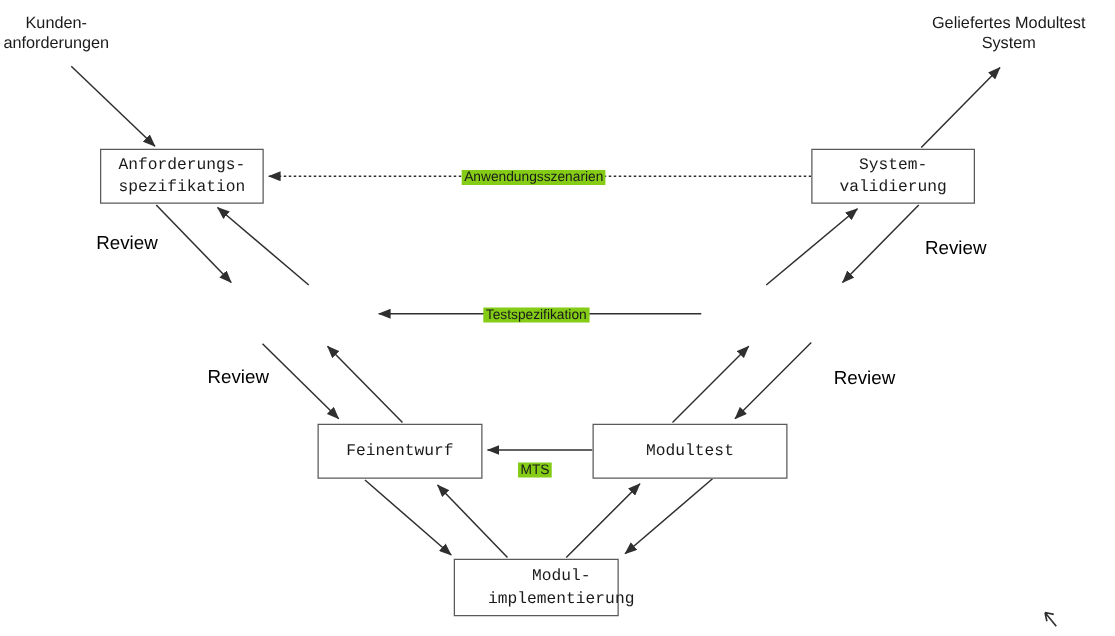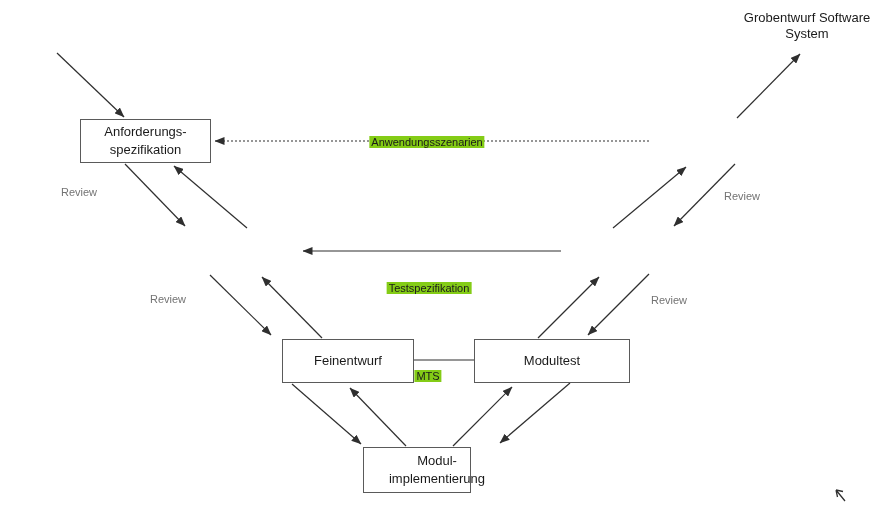--- a/index.html
+++ b/index.html
@@ -13,30 +13,31 @@
   .diagram-svg{position:absolute;left:0;top:0;}
   .node{
     position:absolute;
     border:1.5px solid #5a5a5a;
     background:#ffffff;
     display:flex;align-items:center;justify-content:center;
     text-align:center;
     font-size:13px;line-height:1.4;color:#1a1a1a;
     white-space:pre-line;
     box-sizing:border-box;
+    font-family:Liberation Mono, monospace;
   }
   .ext-label{
     position:absolute;
     text-align:center;
     font-size:13px;line-height:1.25;color:#1a1a1a;
     white-space:pre-line;
   }
   .review{
     position:absolute;
-    font-size:11px;color:#737373;
+    font-size:15px;color:#000000;margin-left:16px;
   }
   .edge-label{
     position:absolute;
     transform:translate(-50%,-50%);
     font-size:11px;color:#1a1a1a;
     background:#84cc16;
     padding:0 2px;
     white-space:nowrap;
   }
 </style>
@@ -71,32 +72,36 @@
       <line x1="735" y1="164" x2="674" y2="226" marker-end="url(#arrow)"></line>
 
       <line x1="649" y1="141" x2="215" y2="141" stroke-dasharray="2 2" marker-end="url(#arrow)"></line>
       <line x1="561" y1="251" x2="303" y2="251" marker-end="url(#arrow)"></line>
       <line x1="474" y1="360" x2="390" y2="360" marker-end="url(#arrow)"></line>
 
       <path d="M845,501 L836,490 M836,490 L837.5,497 M836,490 L843,491.5" stroke-width="1.3"></path>
     </g>
   </svg>
 
-  <div class="ext-label" style="left:742px;top:10px;width:130px;">Grobentwurf Software
+  <div class="ext-label" style="left:0px;top:10px;width:90px;">Kunden-
+anforderungen</div>
+  <div class="ext-label" style="left:742px;top:10px;width:130px;">Geliefertes Modultest
 System</div>
 
   <div class="node" style="left:80px;top:119px;width:131px;height:44px;">Anforderungs-
 spezifikation</div>
-  <div class="node" style="left:254px;top:339px;width:132px;height:44px;margin-left:28px;">Feinentwurf</div>
+  <div class="node" style="left:649px;top:119px;width:131px;height:44px;">System-
+validierung</div>
+  <div class="node" style="left:254px;top:339px;width:132px;height:44px;">Feinentwurf</div>
   <div class="node" style="left:474px;top:339px;width:156px;height:44px;">Modultest</div>
-  <div class="node" style="left:363px;top:447px;width:108px;height:46px;padding-left:40px;">Modul-
+  <div class="node" style="left:363px;top:447px;width:132px;height:46px;padding-left:40px;">Modul-
 implementierung</div>
 
   <div class="review" style="left:61px;top:186px;">Review</div>
   <div class="review" style="left:150px;top:293px;">Review</div>
   <div class="review" style="left:724px;top:190px;">Review</div>
   <div class="review" style="left:651px;top:294px;">Review</div>
 
   <div class="edge-label" style="left:427px;top:142px;">Anwendungsszenarien</div>
-  <div class="edge-label" style="left:429px;top:252px;margin-top:36px;">Testspezifikation</div>
+  <div class="edge-label" style="left:429px;top:252px;">Testspezifikation</div>
   <div class="edge-label" style="left:428px;top:376px;">MTS</div>
 
 </div>
 
 </body></html>

